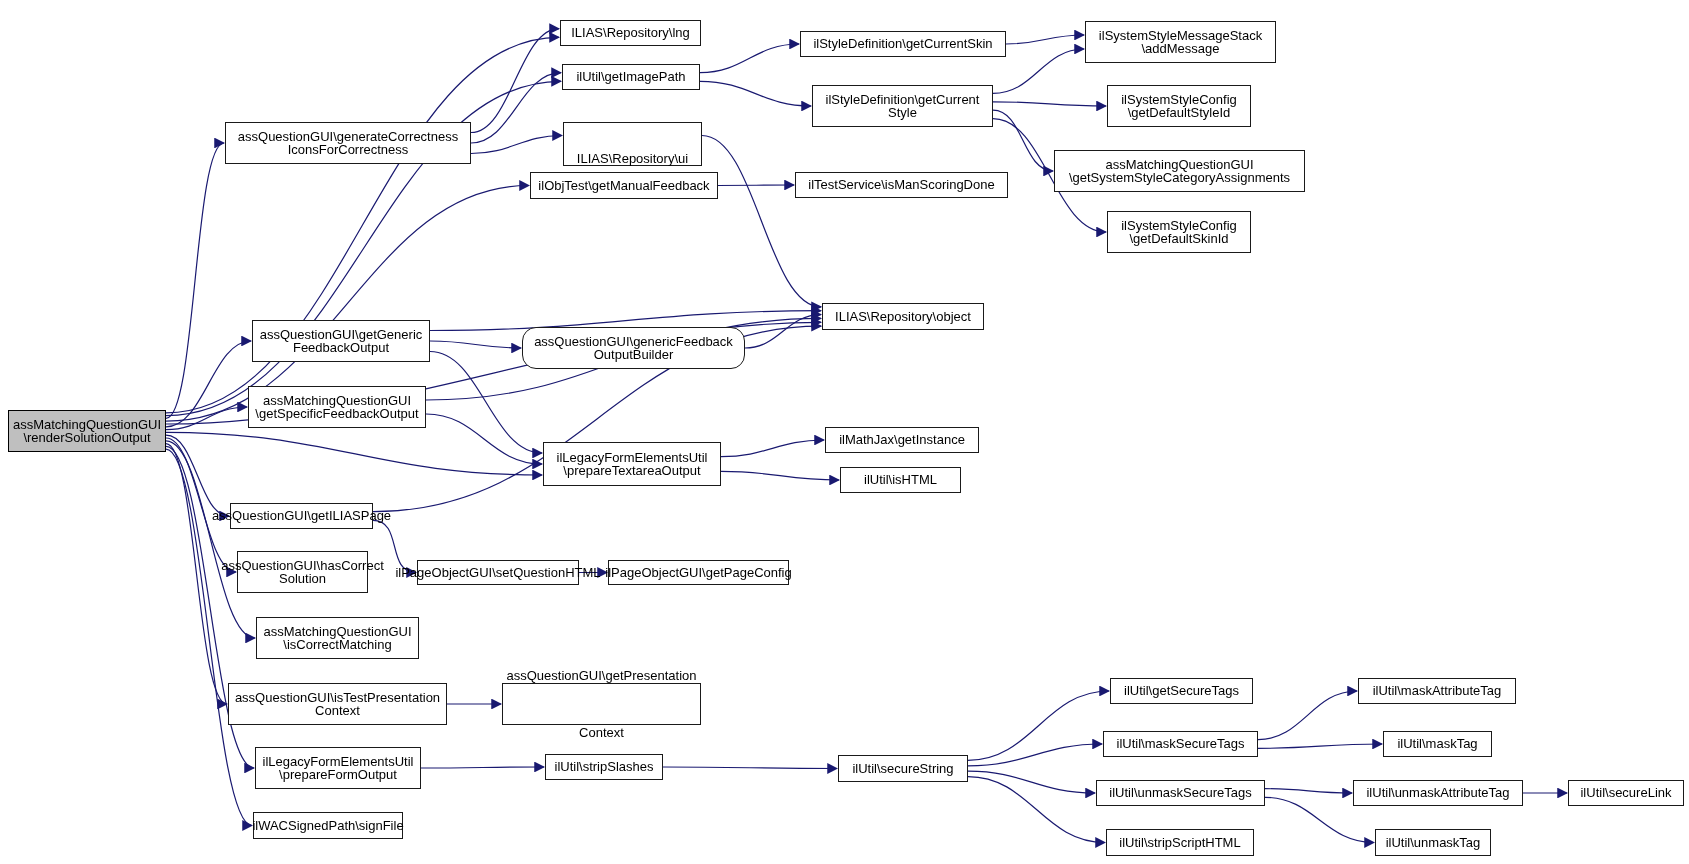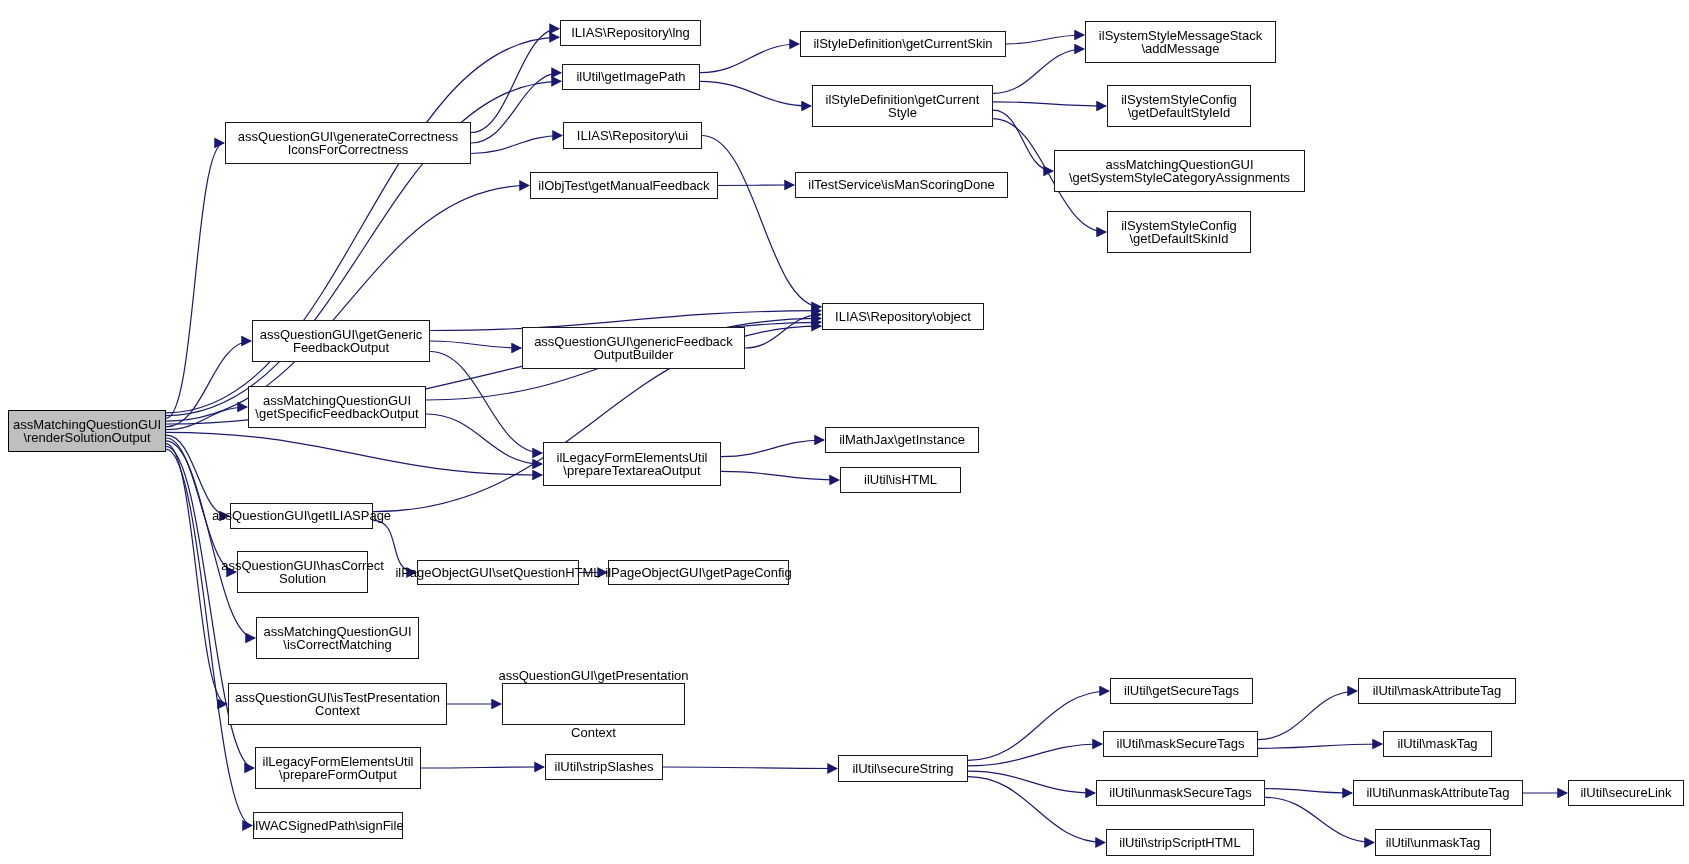--- a/index.html
+++ b/index.html
@@ -113,21 +113,21 @@
       <div class="node" style="left: 225px; top: 122px; width: 246px; height: 42px;">
         <span>assQuestionGUI\generateCorrectness</span>
         <span>IconsForCorrectness</span>
       </div>
       <div class="node" style="left: 560px; top: 20px; width: 141px; height: 26px;">
         <span>ILIAS\Repository\lng</span>
       </div>
       <div class="node" style="left: 562px; top: 64px; width: 138px; height: 26px;">
         <span>ilUtil\getImagePath</span>
       </div>
-      <div class="node" style="left: 563px; top: 122px; width: 139px; height: 27px;">
+      <div class="node" style="left: 563px; top: 122px; width: 139px; height: 44px; justify-content: flex-end;">
         <span>ILIAS\Repository\ui</span>
       </div>
       <div class="node" style="left: 530px; top: 172px; width: 188px; height: 27px;">
         <span>ilObjTest\getManualFeedback</span>
       </div>
       <div class="node" style="left: 800px; top: 31px; width: 206px; height: 26px;">
         <span>ilStyleDefinition\getCurrentSkin</span>
       </div>
       <div class="node" style="left: 812px; top: 85px; width: 181px; height: 42px; text-align: center;">
         <span>ilStyleDefinition\getCurrent</span>
@@ -152,21 +152,21 @@
       <div class="node" style="left: 795px; top: 172px; width: 213px; height: 26px;">
         <span>ilTestService\isManScoringDone</span>
       </div>
       <div class="node" style="left: 822px; top: 303px; width: 162px; height: 27px;">
         <span>ILIAS\Repository\object</span>
       </div>
       <div class="node" style="left: 252px; top: 320px; width: 178px; height: 42px;">
         <span>assQuestionGUI\getGeneric</span>
         <span>FeedbackOutput</span>
       </div>
-      <div class="node" style="left: 522px; top: 327px; width: 223px; height: 42px;">
+      <div class="node" style="left: 522px; top: 327px; width: 223px; height: 42px; border-radius: 14px;">
         <span>assQuestionGUI\genericFeedback</span>
         <span>OutputBuilder</span>
       </div>
       <div class="node" style="left: 248px; top: 386px; width: 178px; height: 42px;">
         <span>assMatchingQuestionGUI</span>
         <span>\getSpecificFeedbackOutput</span>
       </div>
       <div class="node" style="left: 543px; top: 442px; width: 178px; height: 44px;">
         <span>ilLegacyFormElementsUtil</span>
         <span>\prepareTextareaOutput</span>
@@ -191,21 +191,21 @@
         <span>Solution</span>
       </div>
       <div class="node" style="left: 256px; top: 617px; width: 163px; height: 42px;">
         <span>assMatchingQuestionGUI</span>
         <span>\isCorrectMatching</span>
       </div>
       <div class="node" style="left: 228px; top: 683px; width: 219px; height: 42px;">
         <span>assQuestionGUI\isTestPresentation</span>
         <span>Context</span>
       </div>
-      <div class="node" style="left: 502px; top: 683px; width: 183px; height: 42px; gap: 44px;">
+      <div class="node" style="left: 502px; top: 683px; width: 199px; height: 42px; gap: 44px;">
         <span>assQuestionGUI\getPresentation</span>
         <span>Context</span>
       </div>
       <div class="node" style="left: 255px; top: 747px; width: 166px; height: 42px;">
         <span>ilLegacyFormElementsUtil</span>
         <span>\prepareFormOutput</span>
       </div>
       <div class="node" style="left: 545px; top: 754px; width: 118px; height: 26px;">
         <span>ilUtil\stripSlashes</span>
       </div>

